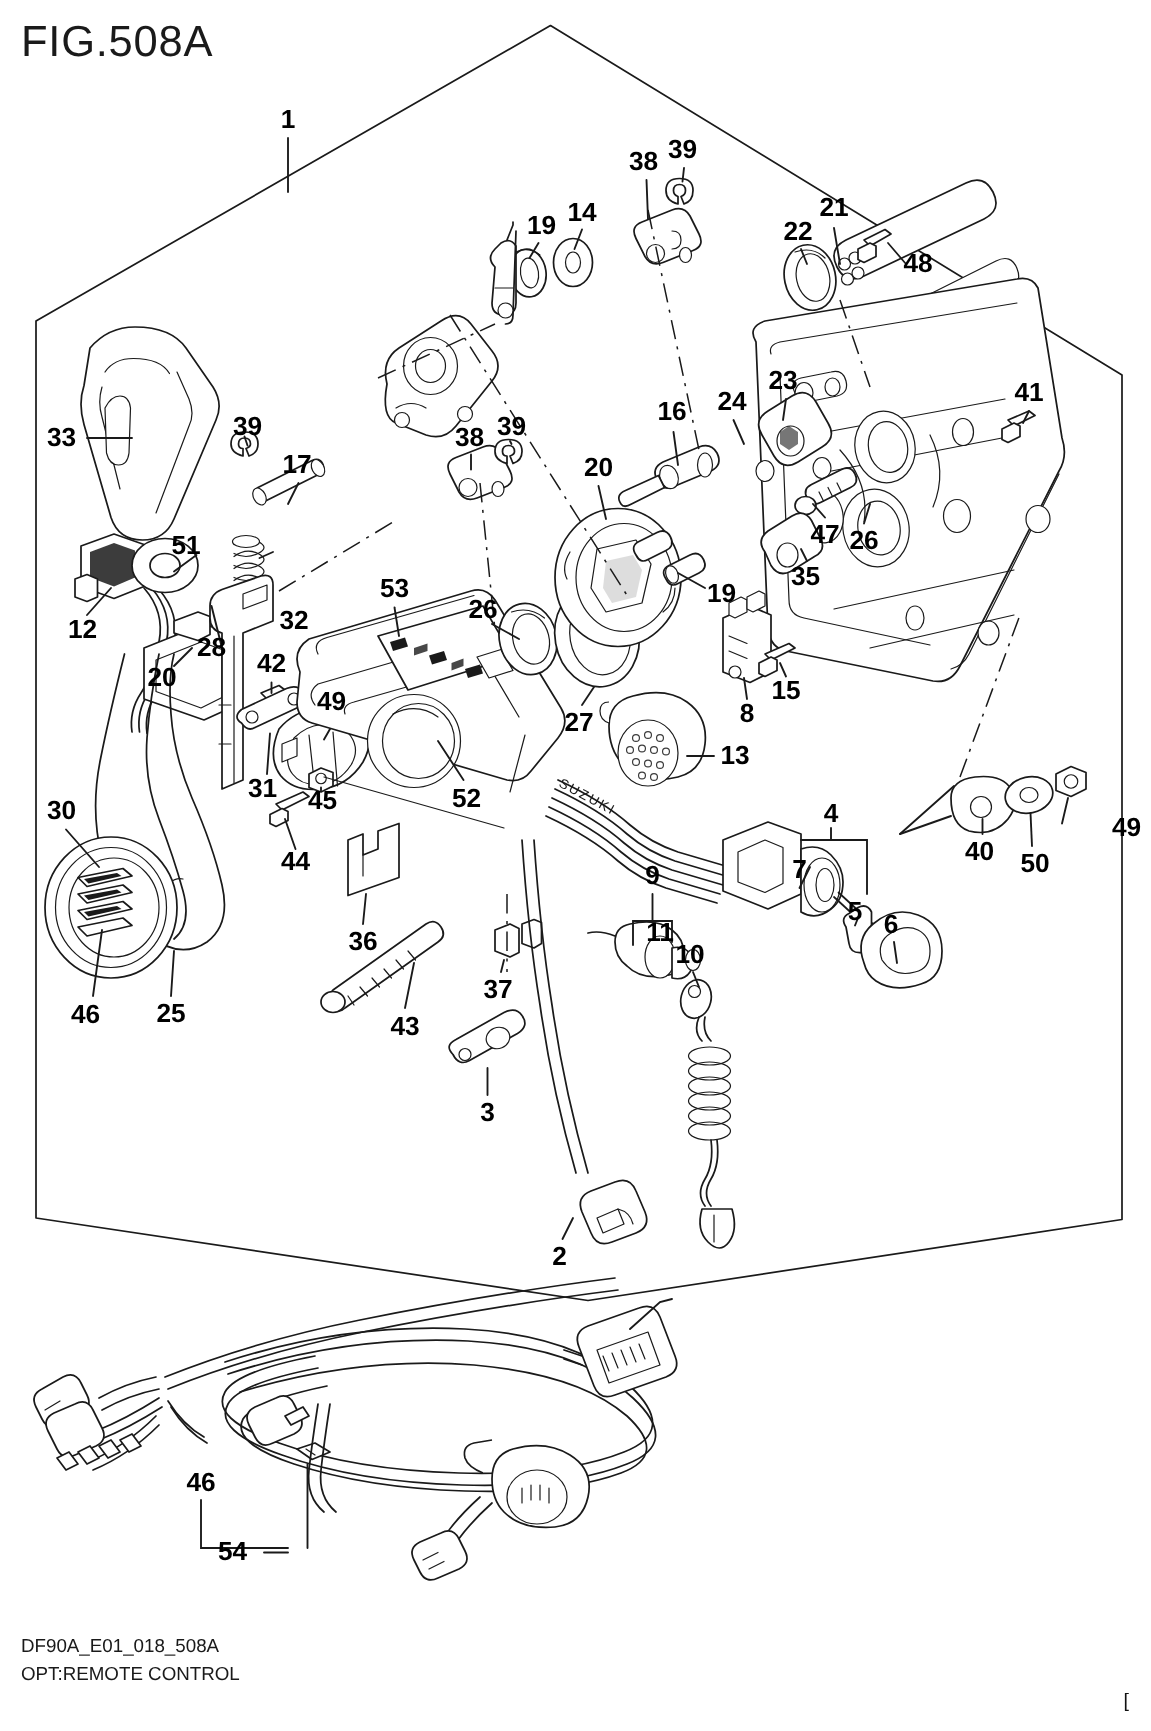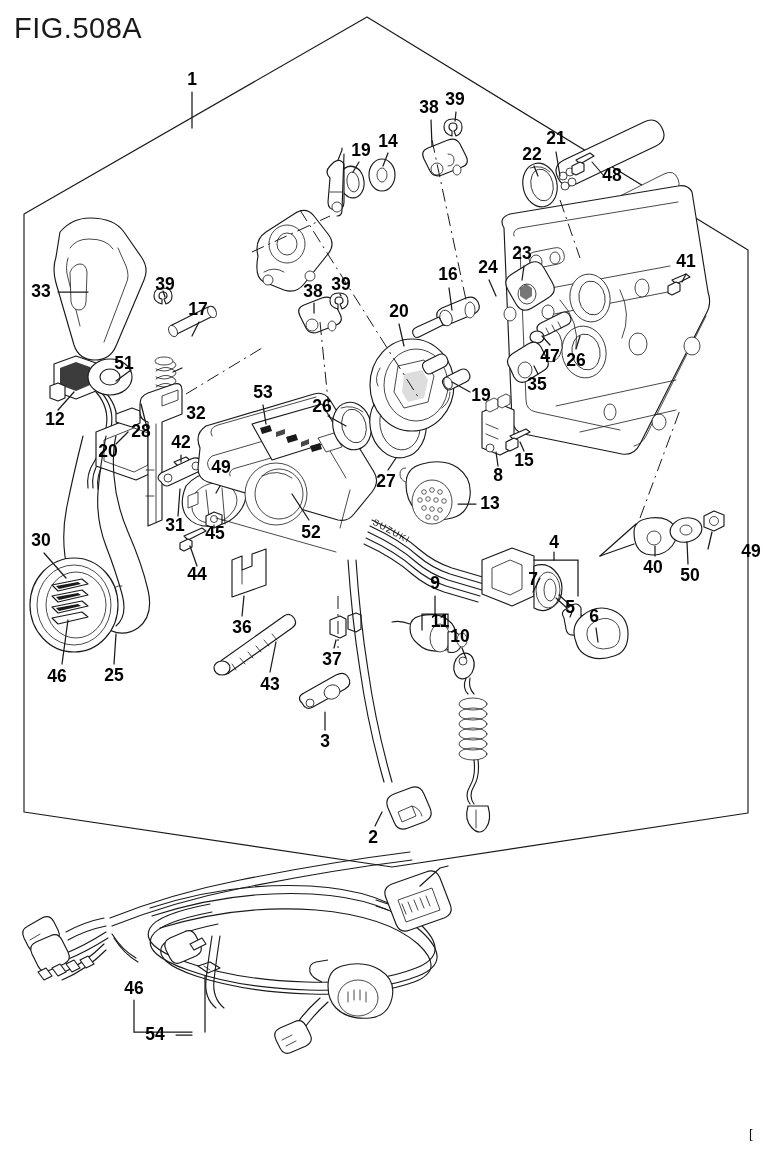--- a/index.html
+++ b/index.html
@@ -615,15 +615,19 @@
       <div class="lbl" style="left: 612px; top: 176px;">48</div>
       <div class="lbl" style="left: 707px; top: 552px; margin-left: 44px;">49</div>
       <div class="lbl" style="left: 690px; top: 576px;">50</div>
       <div class="lbl" style="left: 124px; top: 364px;">51</div>
       <div class="lbl" style="left: 311px; top: 533px;">52</div>
       <div class="lbl" style="left: 263px; top: 393px;">53</div>
       <div class="lbl" style="left: 155px; top: 1035px;">54</div>
       <div class="lbl" style="left: 134px; top: 989px;">46</div>
     </div>
 
+  <div id="footer">
+    <div>DF90A_E01_018_508A</div>
+    <div>OPT:REMOTE CONTROL</div>
+  </div>
 
   <div id="corner-mark">[</div>
 </div>
 
 </body></html>

